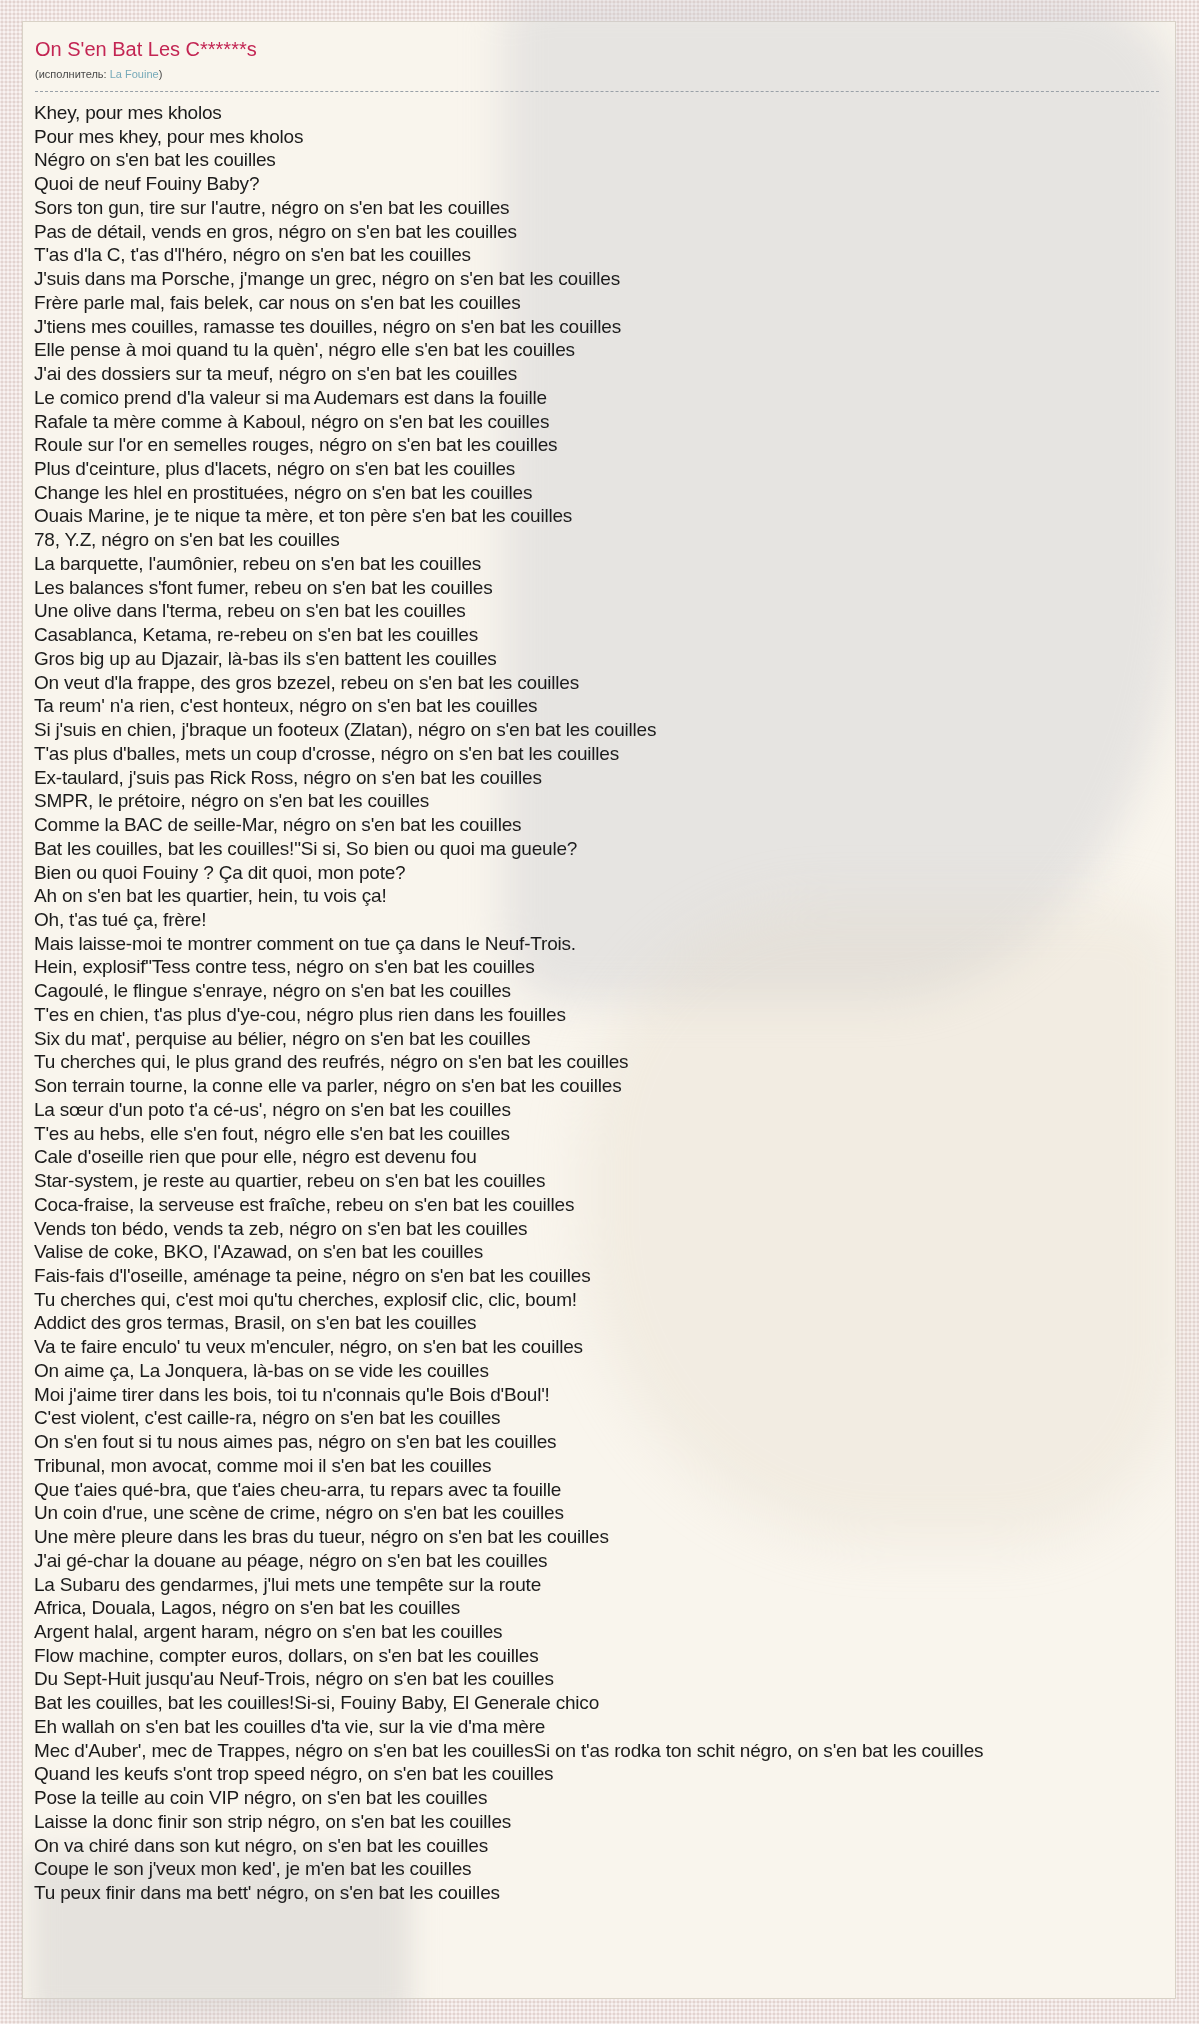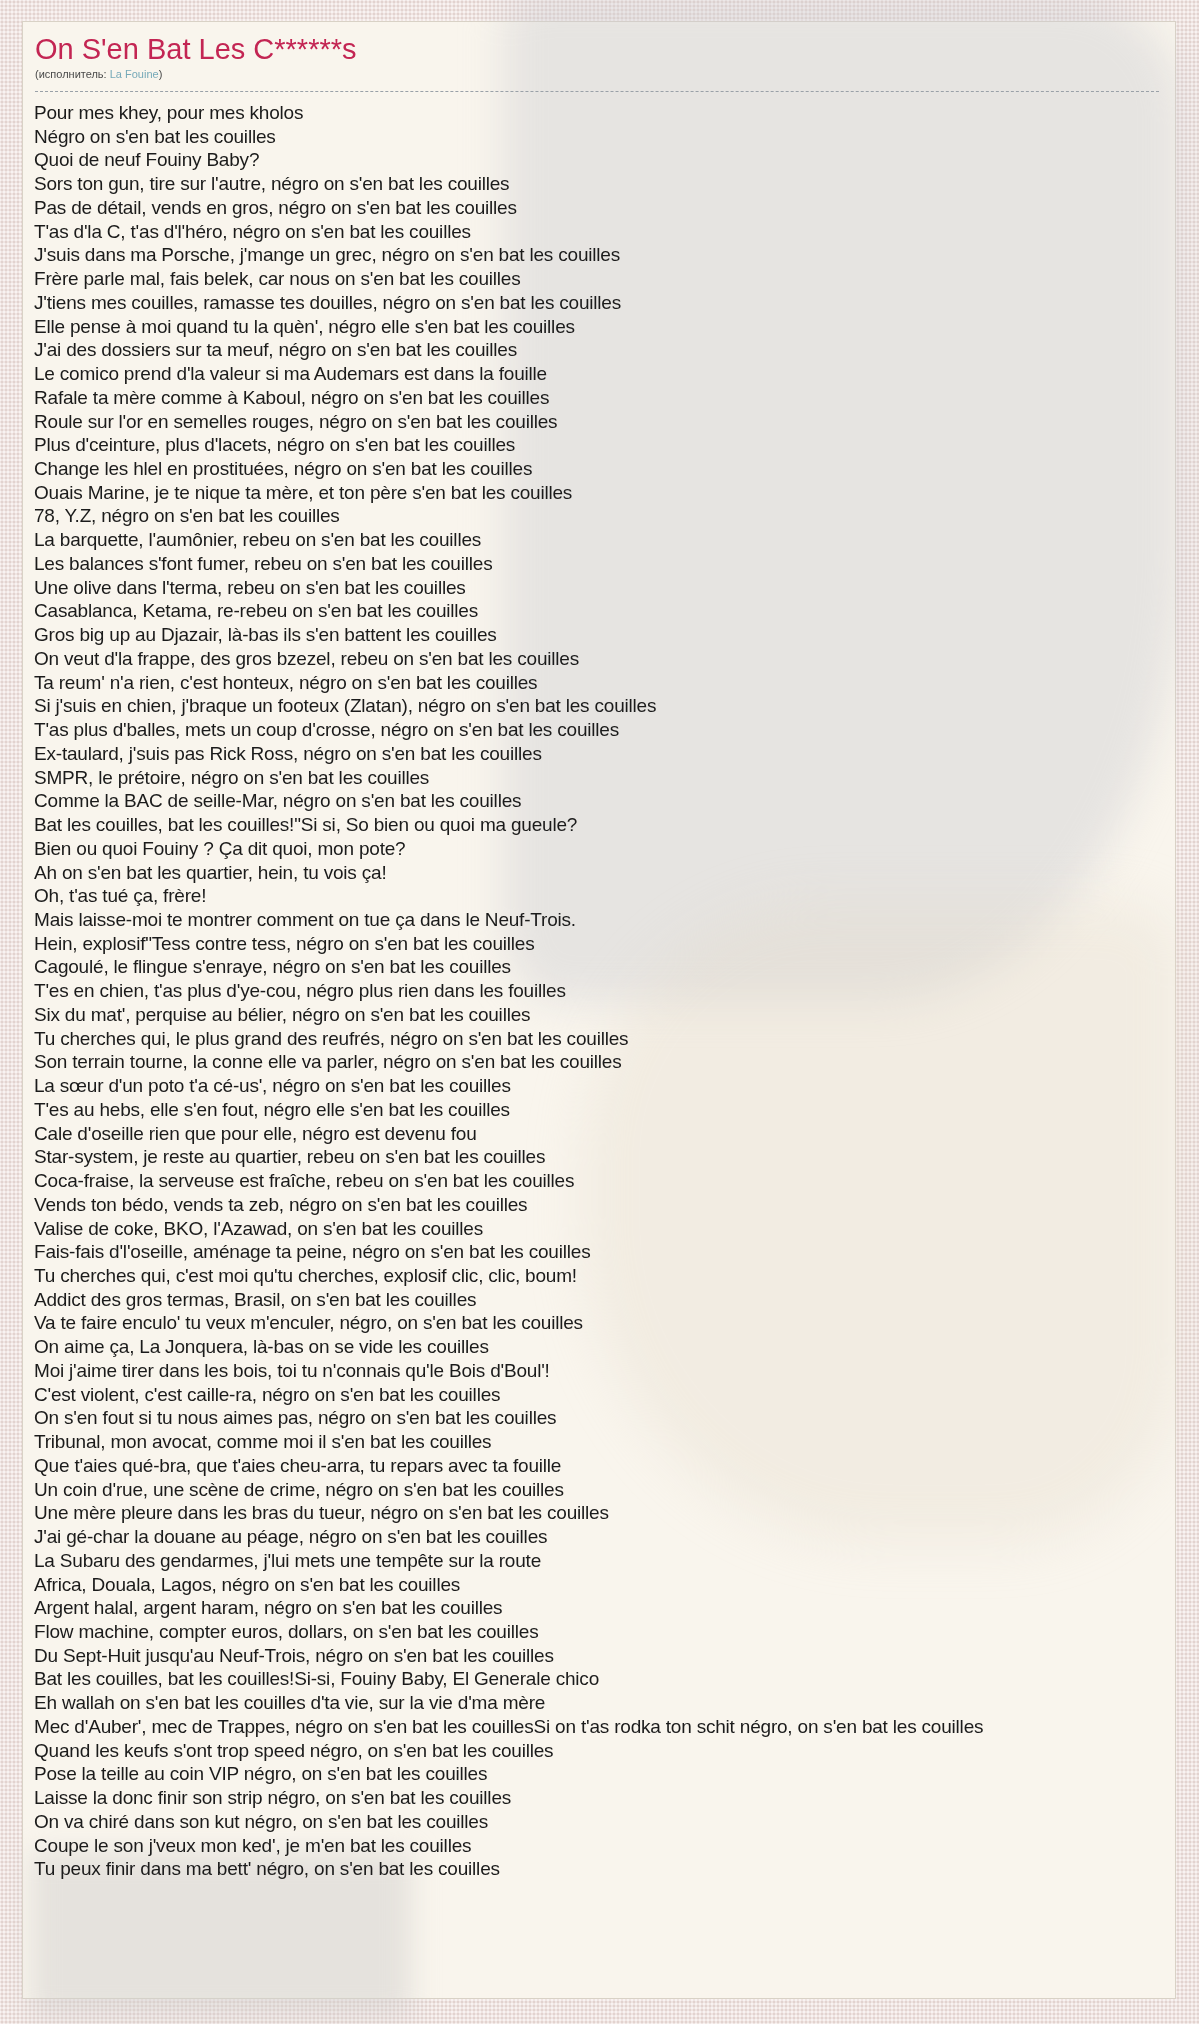--- a/index.html
+++ b/index.html
@@ -40,21 +40,21 @@
     filter:blur(14px);
   }
   .header {
     position:relative; z-index:2;
     margin:0 16px 0 12px;
     padding:13px 0 7px 0;
     border-bottom:1px dashed #9aa1a8;
   }
   .page-title {
     margin:0;
-    font-size:29px;
+    font-size:20px;
     font-weight:400;
     color:#c32553;
     line-height:28px;
   }
   .performer {
     font-size:11px;
     color:#4a4a4a;
     line-height:20px;
     margin-top:1px;
   }
@@ -80,20 +80,21 @@
   <div class="photo-top"></div>
   <div class="photo-bottom"></div>
   <div class="photo-footer"></div>
 
   <div class="header">
     <h1 class="page-title">On S'en Bat Les C******s</h1>
     <div class="performer"><span>(исполнитель: </span><a href="#">La Fouine</a><span>)</span></div>
   </div>
 
   <div class="lyrics">
+      <div class="lyric-line">Khey, pour mes kholos</div>
       <div class="lyric-line">Pour mes khey, pour mes kholos</div>
       <div class="lyric-line">Négro on s'en bat les couilles</div>
       <div class="lyric-line">Quoi de neuf Fouiny Baby?</div>
       <div class="lyric-line">Sors ton gun, tire sur l'autre, négro on s'en bat les couilles</div>
       <div class="lyric-line">Pas de détail, vends en gros, négro on s'en bat les couilles</div>
       <div class="lyric-line">T'as d'la C, t'as d'l'héro, négro on s'en bat les couilles</div>
       <div class="lyric-line">J'suis dans ma Porsche, j'mange un grec, négro on s'en bat les couilles</div>
       <div class="lyric-line">Frère parle mal, fais belek, car nous on s'en bat les couilles</div>
       <div class="lyric-line">J'tiens mes couilles, ramasse tes douilles, négro on s'en bat les couilles</div>
       <div class="lyric-line">Elle pense à moi quand tu la quèn', négro elle s'en bat les couilles</div>

